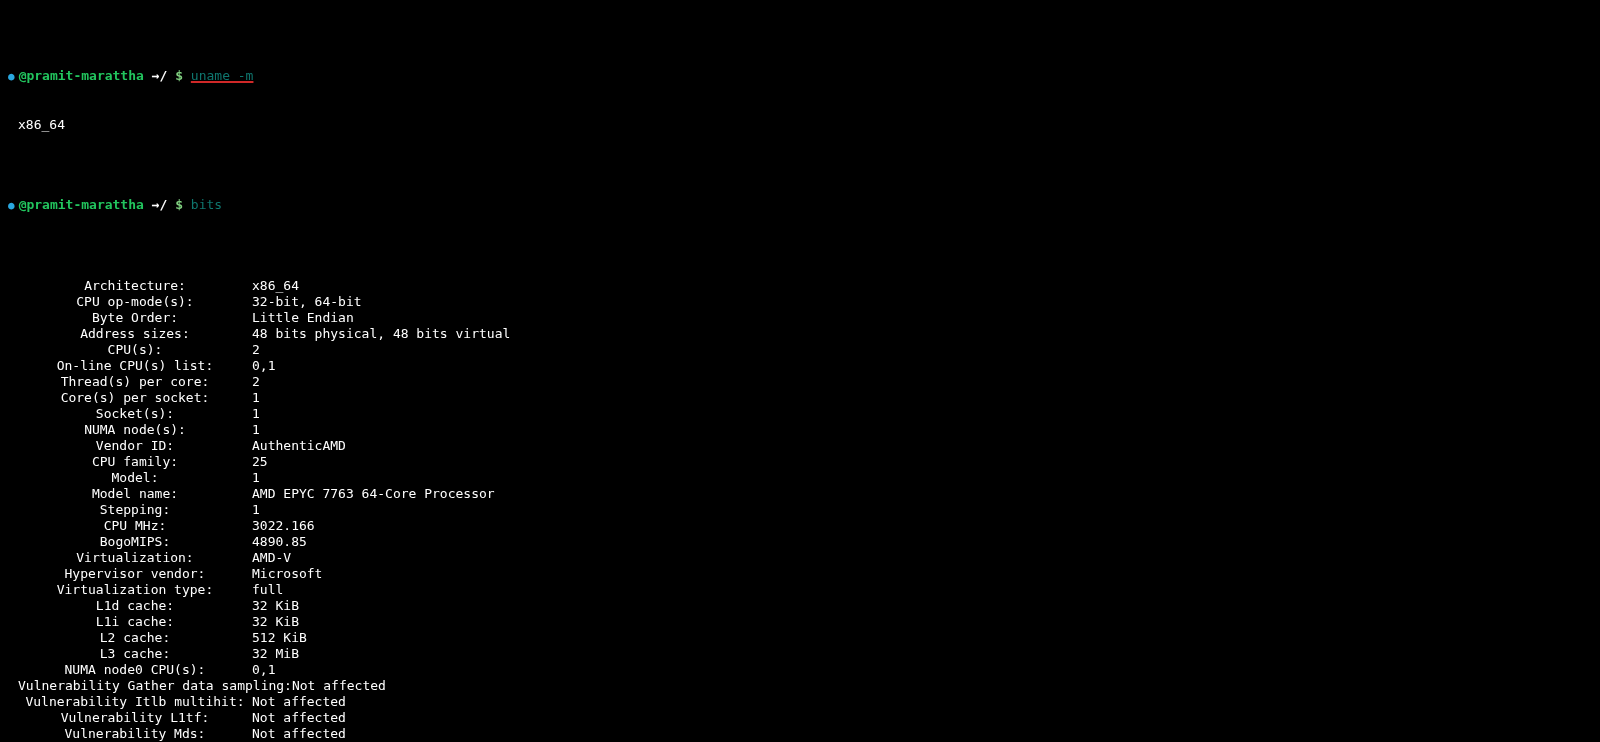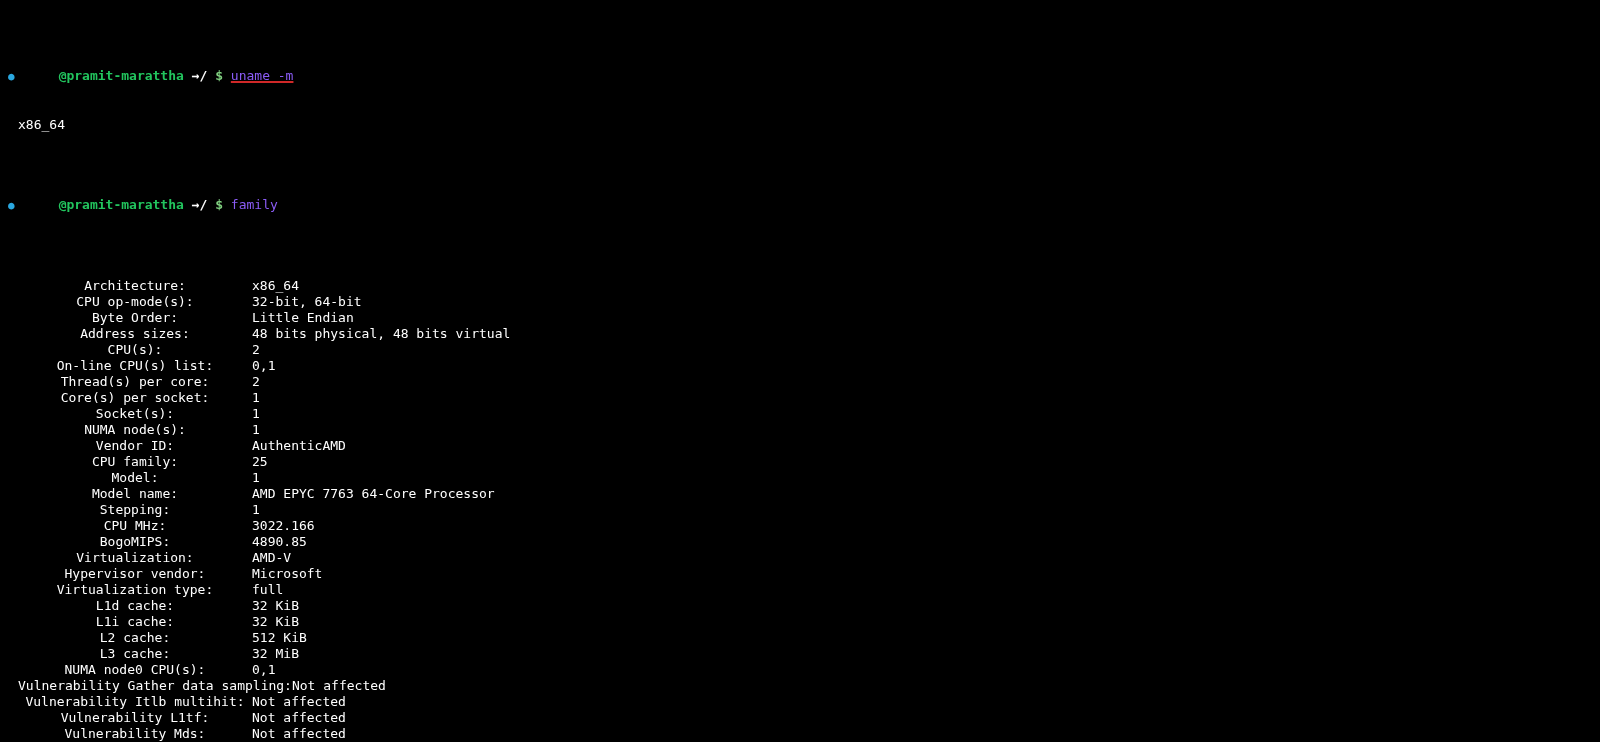--- a/index.html
+++ b/index.html
@@ -19,24 +19,24 @@
   .prompt-line {
     display: flex;
     align-items: baseline;
   }
   .bullet {
     color: #2aa8e0;
     font-size: 11px;
     padding-right: 4px;
     line-height: 16px;
   }
-  .user  { color: #22c55e; font-weight: bold; margin-left: 40px; }
+  .user  { color: #22c55e; font-weight: bold; }
   .arrow { color: #fff; font-weight: bold; }
   .dollar{ color: #80d080; font-weight: bold; }
-  .cmd   { color: #8b5cf6; }
+  .cmd   { color: #0f766e; }
   .underline-highlight {
     text-decoration: underline;
     text-decoration-color: #d02828;
     text-decoration-thickness: 2px;
   }
   .output {
     color: #fff;
     padding-left: 10px;
   }
   .kv-row {
@@ -76,19 +76,19 @@
 
   
   <div class="prompt-line">
     <span class="bullet">●</span>
     <span class="user">@pramit-marattha</span>
     <span> </span>
     <span class="arrow">→/</span>
     <span> </span>
     <span class="dollar">$</span>
     <span> </span>
-    <span class="cmd">family</span>
+    <span class="cmd">bits</span>
   </div>
 
   
   <div id="lscpu-rows"><div class="kv-row"><span class="key">Architecture:</span><span class="val">x86_64</span></div><div class="kv-row"><span class="key">CPU op-mode(s):</span><span class="val">32-bit, 64-bit</span></div><div class="kv-row"><span class="key">Byte Order:</span><span class="val">Little Endian</span></div><div class="kv-row"><span class="key">Address sizes:</span><span class="val">48 bits physical, 48 bits virtual</span></div><div class="kv-row"><span class="key">CPU(s):</span><span class="val">2</span></div><div class="kv-row"><span class="key">On-line CPU(s) list:</span><span class="val">0,1</span></div><div class="kv-row"><span class="key">Thread(s) per core:</span><span class="val">2</span></div><div class="kv-row"><span class="key">Core(s) per socket:</span><span class="val">1</span></div><div class="kv-row"><span class="key">Socket(s):</span><span class="val">1</span></div><div class="kv-row"><span class="key">NUMA node(s):</span><span class="val">1</span></div><div class="kv-row"><span class="key">Vendor ID:</span><span class="val">AuthenticAMD</span></div><div class="kv-row"><span class="key">CPU family:</span><span class="val">25</span></div><div class="kv-row"><span class="key">Model:</span><span class="val">1</span></div><div class="kv-row"><span class="key">Model name:</span><span class="val">AMD EPYC 7763 64-Core Processor</span></div><div class="kv-row"><span class="key">Stepping:</span><span class="val">1</span></div><div class="kv-row"><span class="key">CPU MHz:</span><span class="val">3022.166</span></div><div class="kv-row"><span class="key">BogoMIPS:</span><span class="val">4890.85</span></div><div class="kv-row"><span class="key">Virtualization:</span><span class="val">AMD-V</span></div><div class="kv-row"><span class="key">Hypervisor vendor:</span><span class="val">Microsoft</span></div><div class="kv-row"><span class="key">Virtualization type:</span><span class="val">full</span></div><div class="kv-row"><span class="key">L1d cache:</span><span class="val">32 KiB</span></div><div class="kv-row"><span class="key">L1i cache:</span><span class="val">32 KiB</span></div><div class="kv-row"><span class="key">L2 cache:</span><span class="val">512 KiB</span></div><div class="kv-row"><span class="key">L3 cache:</span><span class="val">32 MiB</span></div><div class="kv-row"><span class="key">NUMA node0 CPU(s):</span><span class="val">0,1</span></div><div class="kv-row"><span class="key">Vulnerability Gather data sampling:</span><span class="val">Not affected</span></div><div class="kv-row"><span class="key">Vulnerability Itlb multihit:</span><span class="val">Not affected</span></div><div class="kv-row"><span class="key">Vulnerability L1tf:</span><span class="val">Not affected</span></div><div class="kv-row"><span class="key">Vulnerability Mds:</span><span class="val">Not affected</span></div></div>
 
 </div>
 
 </body></html>

